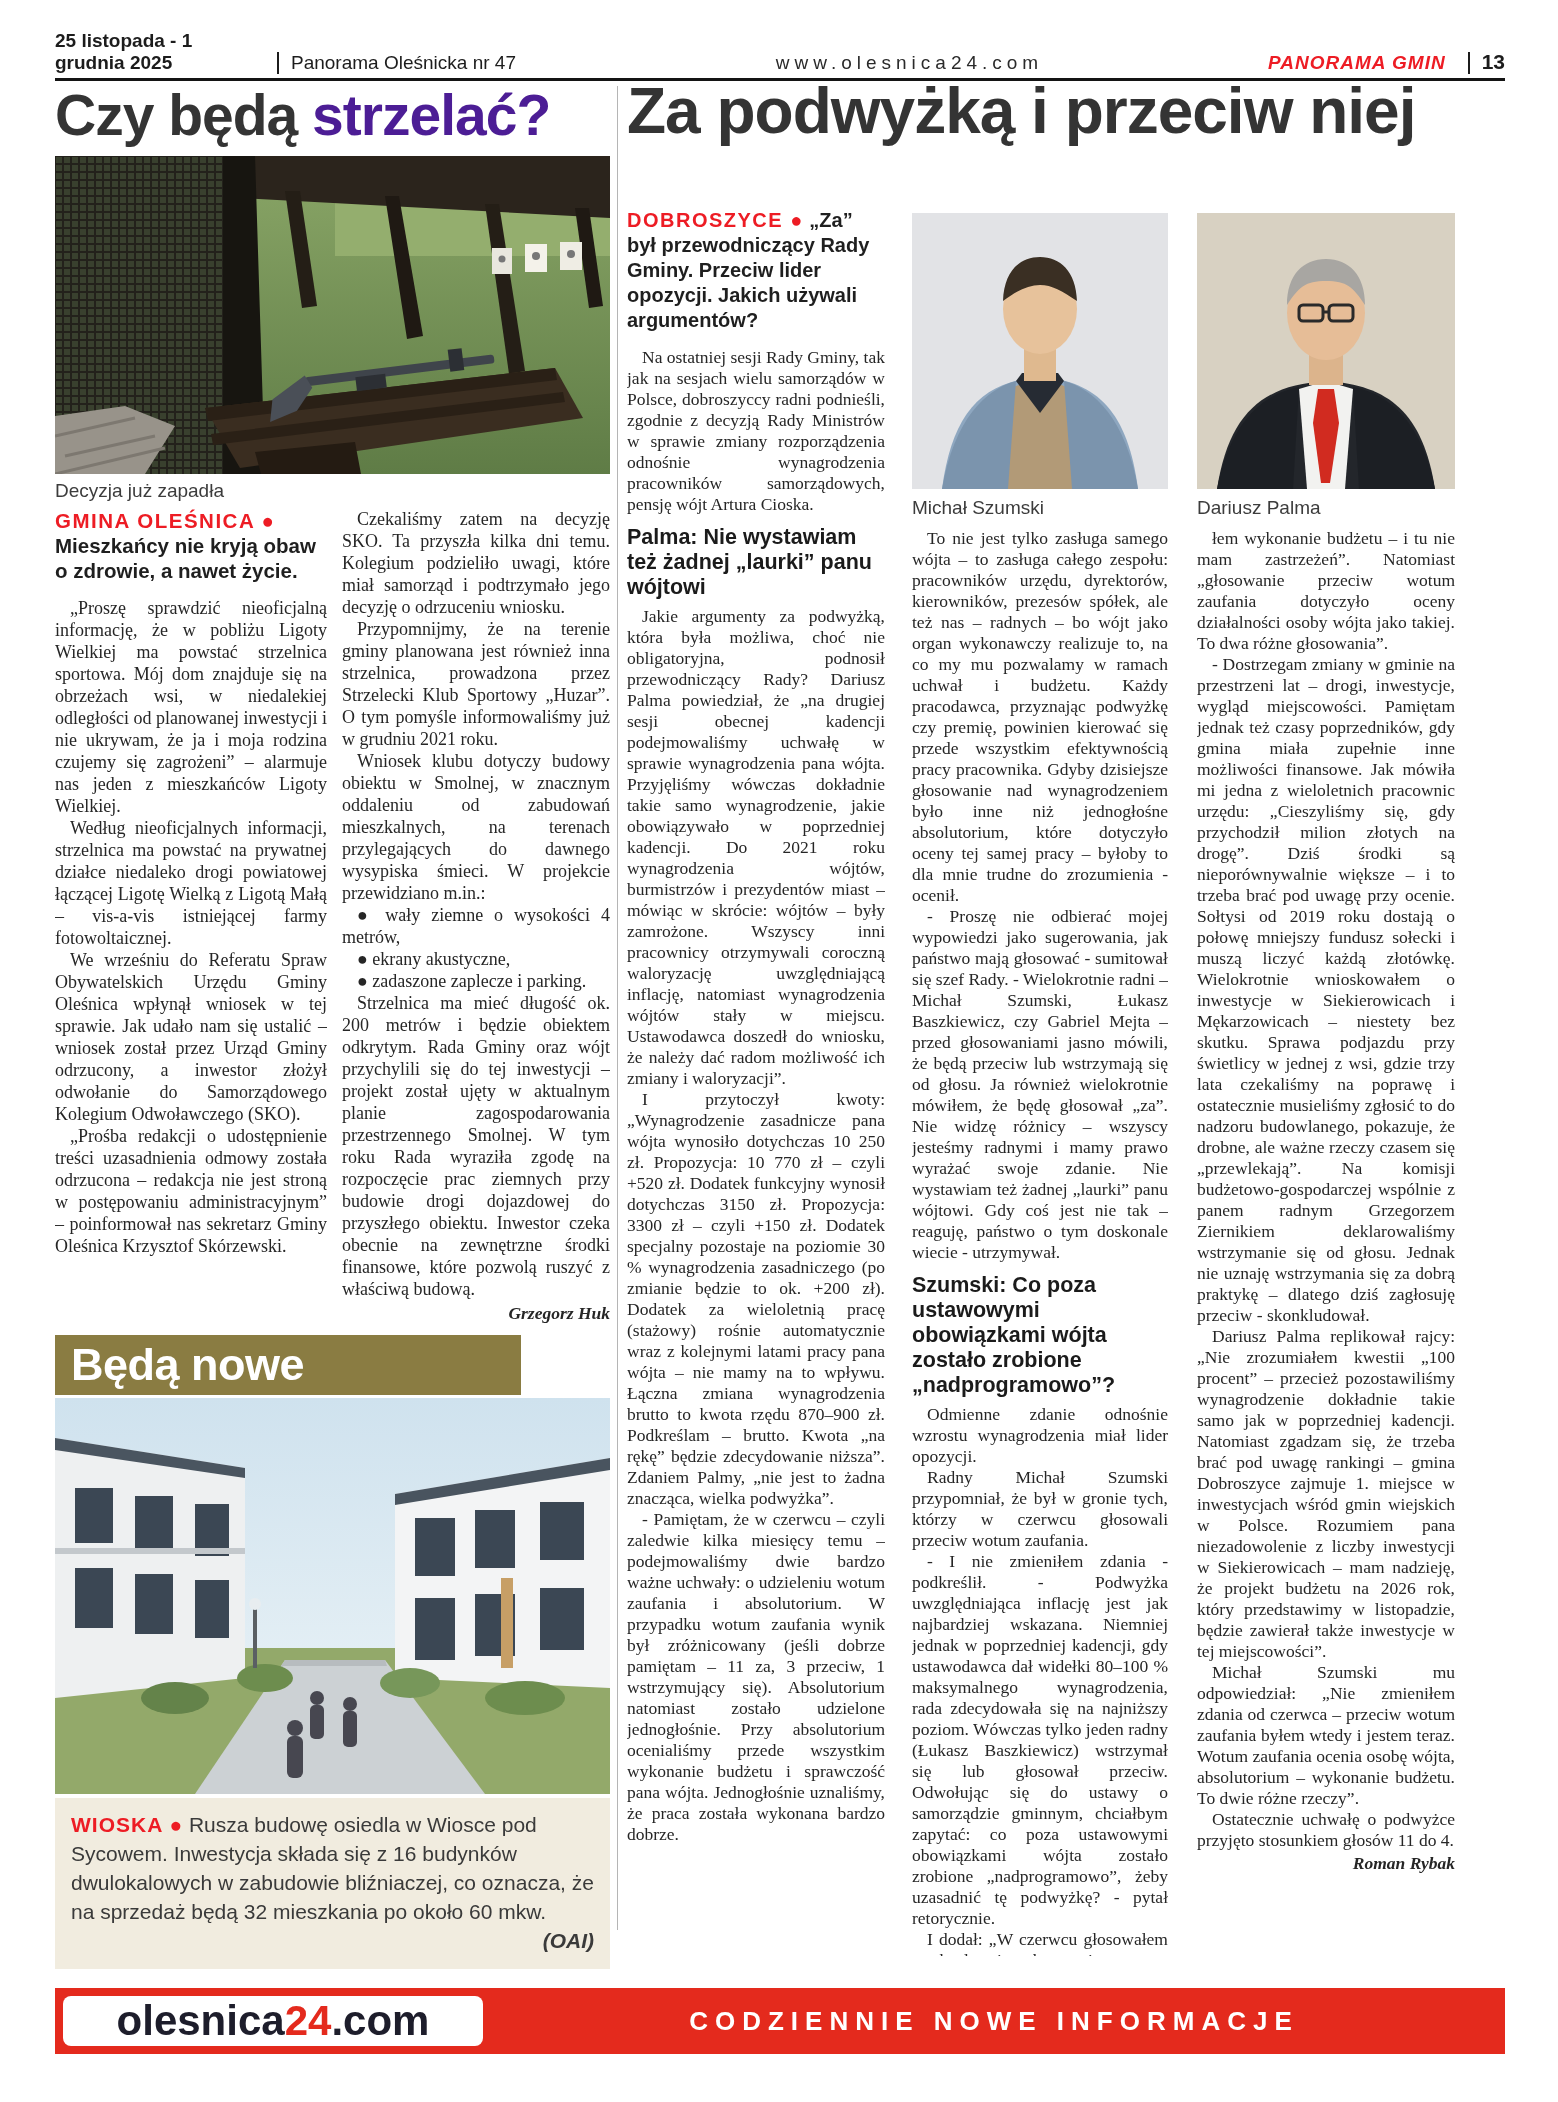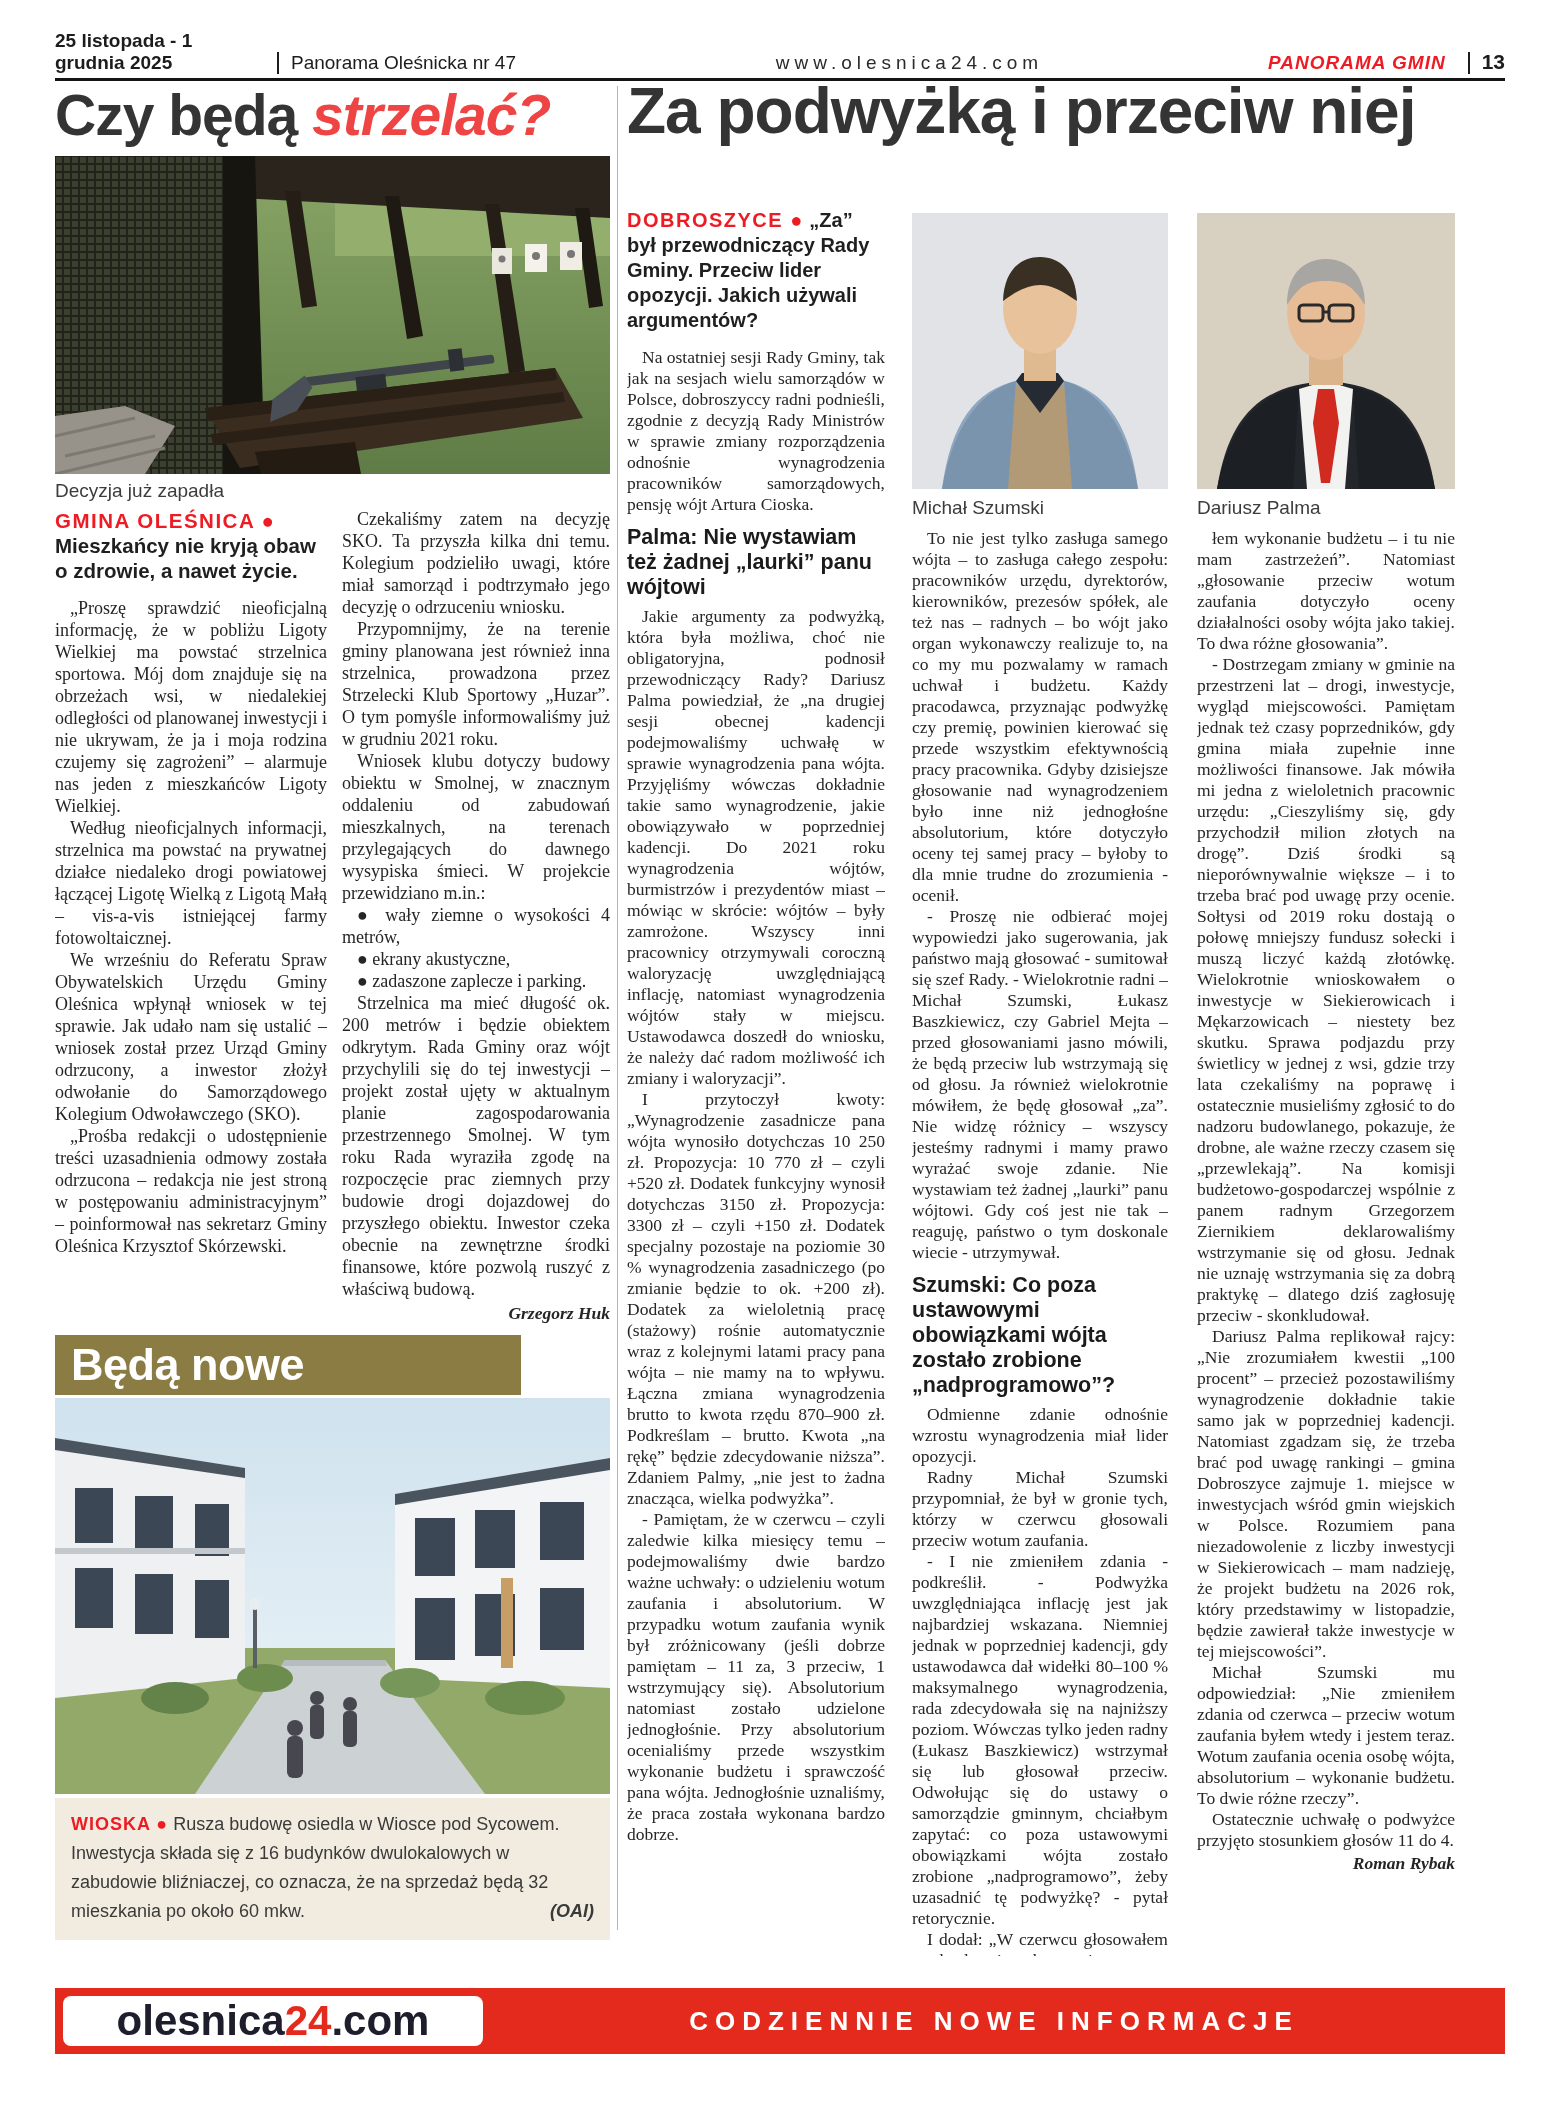--- a/index.html
+++ b/index.html
@@ -15,21 +15,21 @@
   .hdr .vsep{width:2px;background:#1c1c1c;height:22px;margin:0 12px;}
   .hdr .issue{width:260px;}
   .hdr .site{flex:1;text-align:center;letter-spacing:5px;color:#2a2a2a;}
   .hdr .section{font-weight:bold;color:#ed1c24;letter-spacing:1px;margin-right:10px;font-style:italic;}
   .hdr .pageno{font-weight:bold;font-size:21px;}
 
   
   .hl-left{position:absolute;left:55px;top:82px;width:560px;
       font-family:"Liberation Sans",sans-serif;font-weight:800;font-size:57px;
       letter-spacing:-1px;color:#343434;white-space:nowrap;}
-  .hl-left .red{color:#ef4444;font-style:italic;}
+  .hl-left .red{color:#4c1d95;}
   .hl-right{position:absolute;left:627px;top:74px;width:880px;
       font-family:"Liberation Sans",sans-serif;font-weight:800;font-size:64px;
       letter-spacing:-1px;color:#343434;white-space:nowrap;}
 
   .vdivider{position:absolute;left:617px;top:86px;width:1px;height:1844px;background:#b5b5b5;}
 
   
   .col{position:absolute;text-align:justify;}
   .leftcol{width:272px;font-size:18px;line-height:22px;}
   .rightcol{width:258px;font-size:17.5px;line-height:21px;}
@@ -45,21 +45,21 @@
   
   .photo{position:absolute;overflow:hidden;background:#ccc;}
   .photo svg{display:block;}
 
   
   .olivebar{position:absolute;left:55px;top:1335px;width:466px;height:60px;background:#8a7c42;
       color:#ffffff;font-family:"Liberation Sans",sans-serif;font-weight:800;font-size:45px;
       line-height:60px;padding-left:16px;box-sizing:border-box;letter-spacing:-0.5px;}
   .captionbox{position:absolute;left:55px;top:1798px;width:555px;box-sizing:border-box;
       background:#f1ecdf;padding:12px 16px 14px 16px;font-family:"Liberation Sans",sans-serif;
-      font-size:18px;line-height:29px;color:#3a3a3a;text-align:left;}
+      font-size:21px;line-height:29px;color:#3a3a3a;text-align:left;}
   .captionbox .tag{color:#ed1c24;font-weight:bold;letter-spacing:1px;}
   .captionbox .credit{font-weight:bold;font-style:italic;float:right;margin-left:44px;}
 
   
   .footer{position:absolute;left:55px;top:1988px;width:1450px;height:66px;background:#e42a1d;
       display:flex;align-items:center;}
   .logobox{background:#ffffff;border-radius:8px;margin-left:8px;height:50px;width:420px;
       display:flex;align-items:center;justify-content:center;
       font-family:"Liberation Sans",sans-serif;font-weight:800;font-size:42px;color:#1d1d2b;}
   .logobox .num{color:#e42a1d;}

